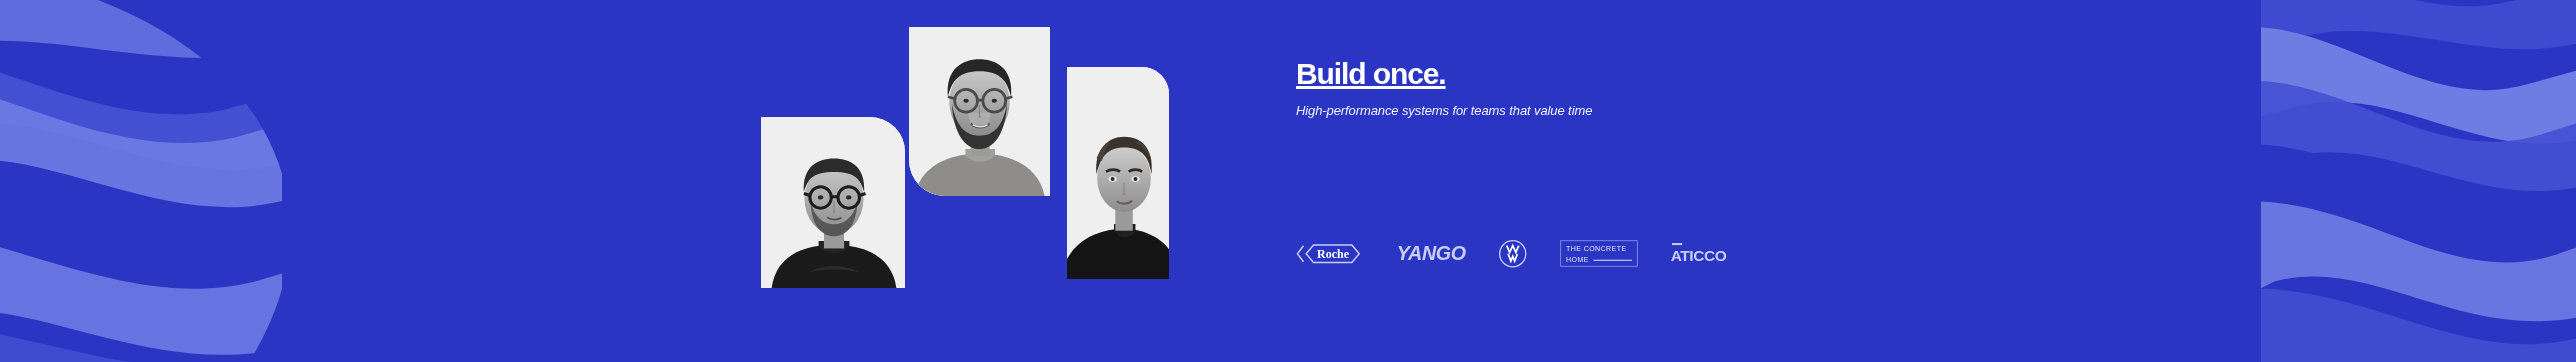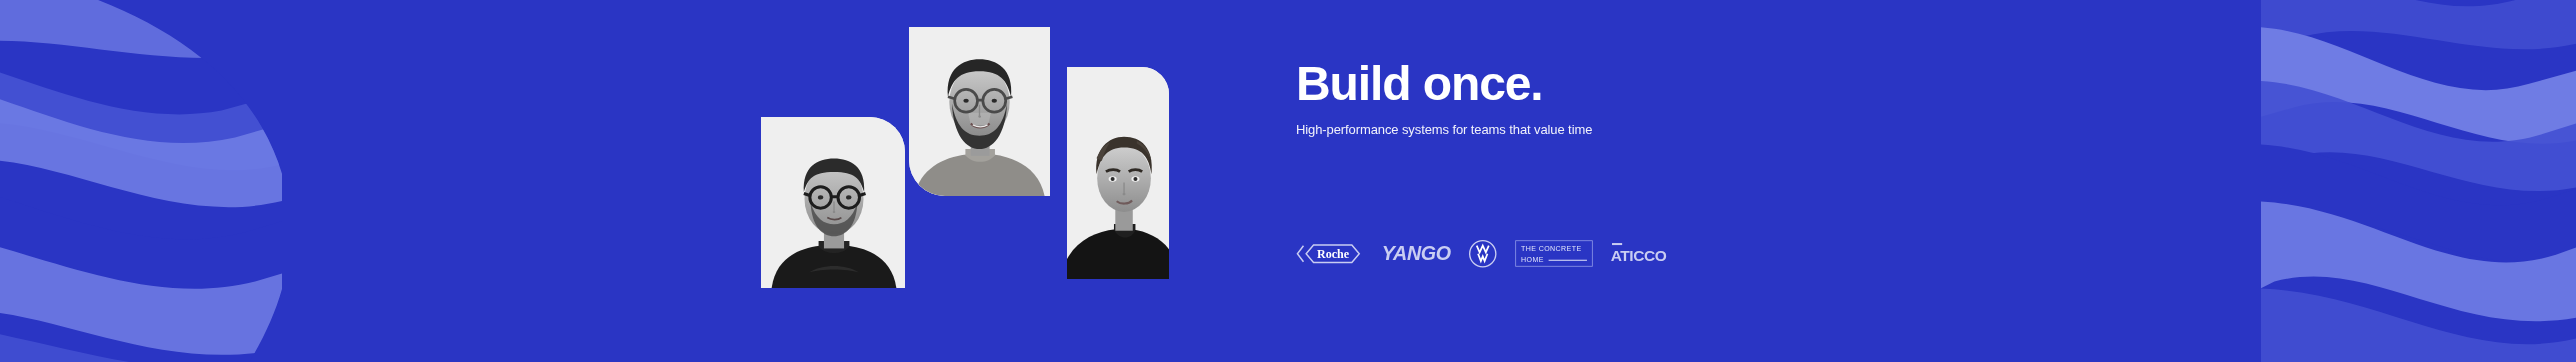--- a/index.html
+++ b/index.html
@@ -52,42 +52,44 @@
   }
 
   
   .copy {
     position:absolute;
     left:1296px; top:58px;
     width:550px;
   }
   .headline {
     color:#ffffff;
-    font-size:48px;
+    font-size:30px;
     line-height:1.09;
     font-weight:bold;
     letter-spacing:-1.1px;
     white-space:nowrap;
+    text-decoration:underline;
   }
   .headline .line { display:block; }
   .subheadline {
     margin-top:12px;
     color:#f1f2fb;
     font-size:13px;
     letter-spacing:-0.1px;
     white-space:nowrap;
+    font-style:italic;
   }
 
   
   .logos {
     position:absolute;
     left:1296px; top:238px;
     display:flex;
     align-items:center;
-    gap:17px;
+    gap:32px;
     height:31px;
   }
   .logo { display:flex; align-items:center; height:100%; }
   .logo svg { display:block; }
 </style>
 </head>
 <body>
 
 <div class="banner">
 

